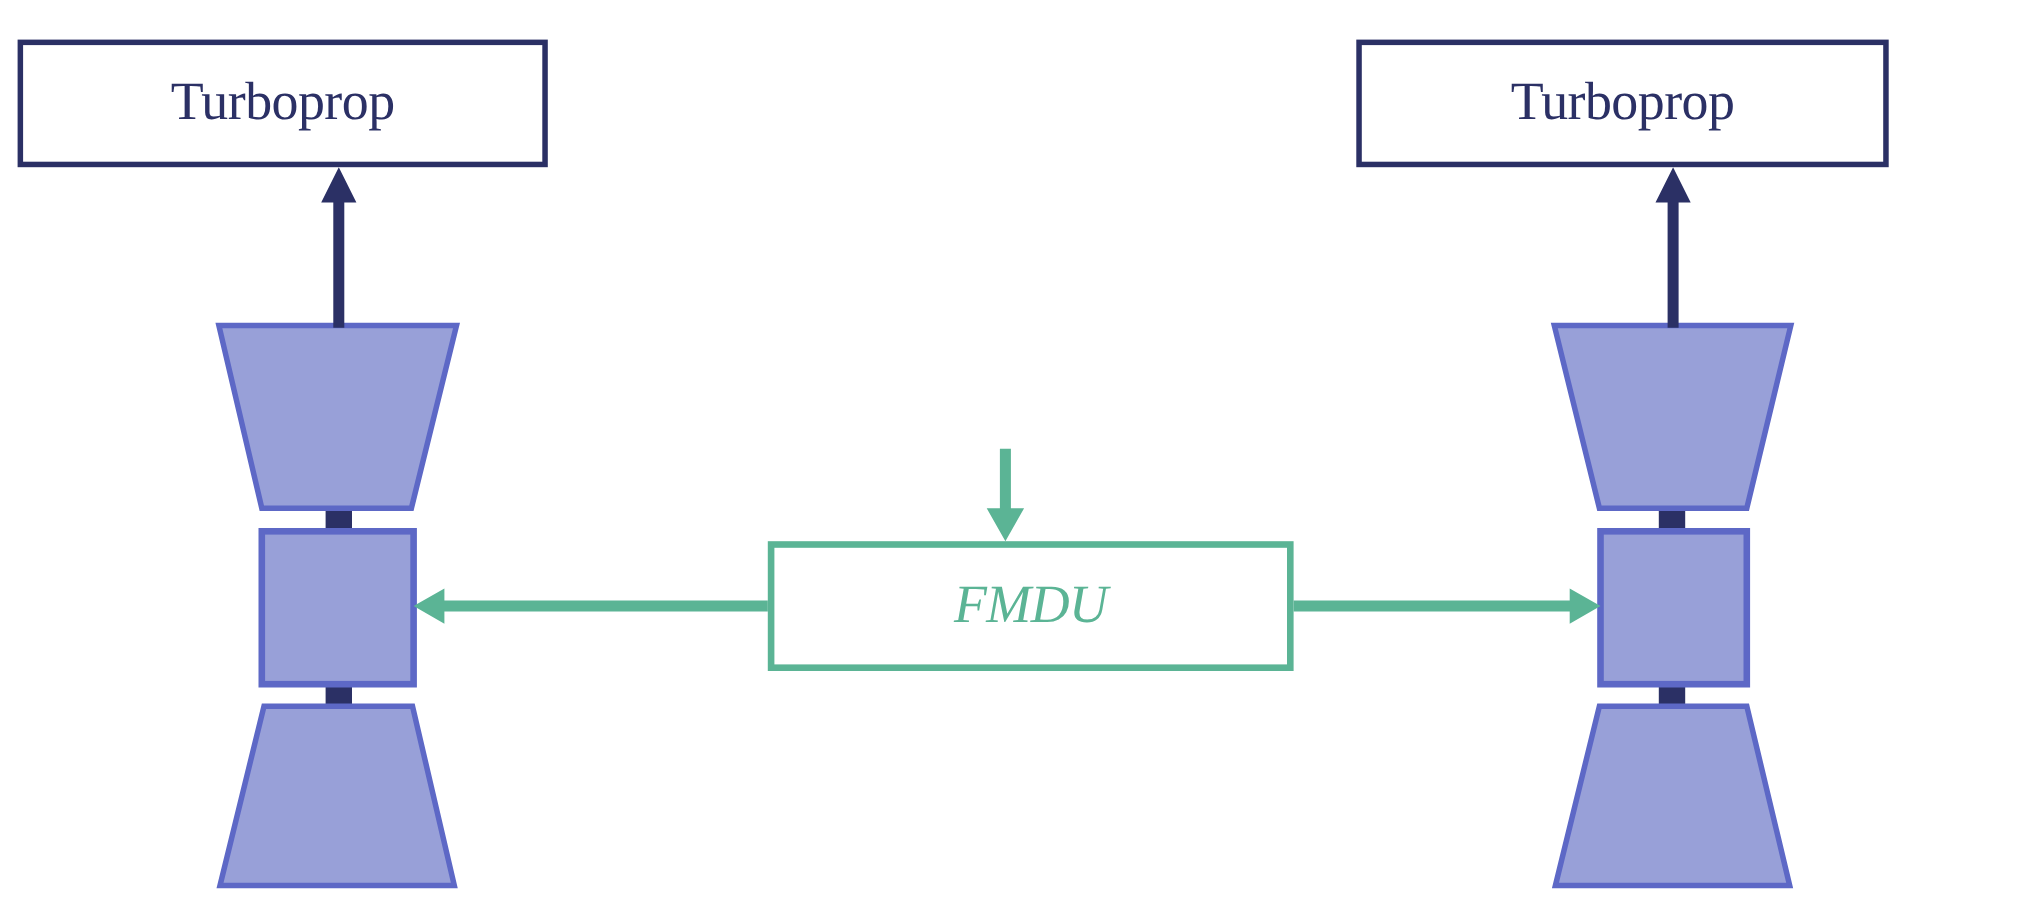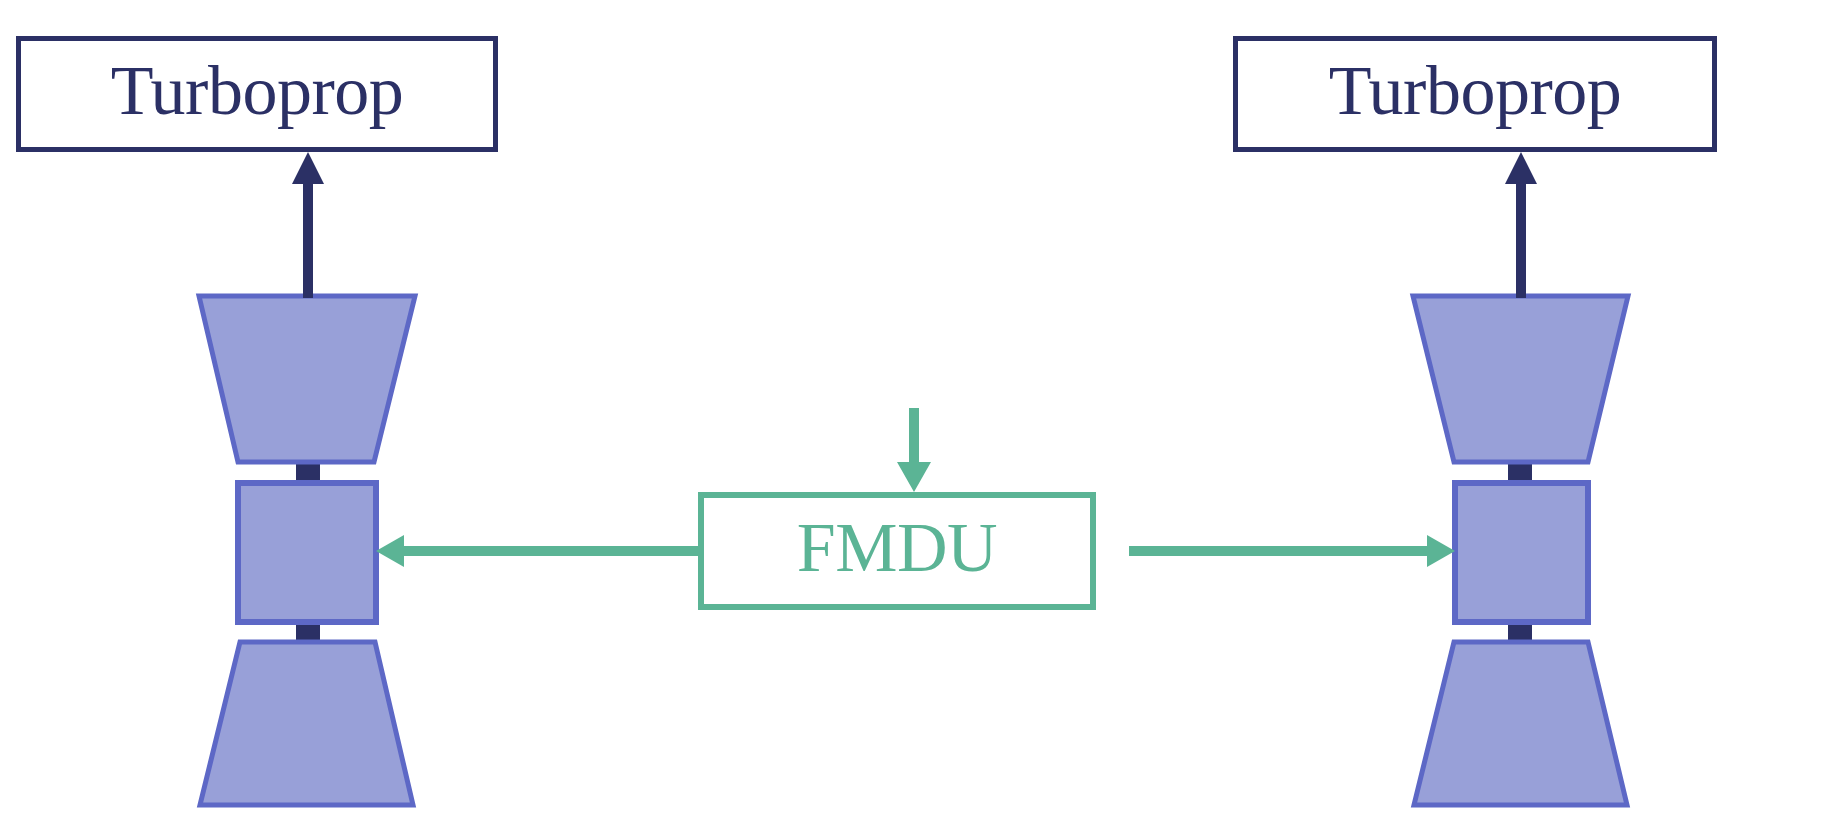--- a/index.html
+++ b/index.html
@@ -23,30 +23,30 @@
     position: absolute;
     display: flex;
     align-items: center;
     justify-content: center;
     background: #ffffff;
     box-sizing: border-box;
   }
   .node-navy { border: 5px solid var(--navy); color: var(--navy); }
   .node-green { border: 6px solid var(--green); color: var(--green); }
   .node-label {
-    font-size: 70px;
+    font-size: 49px;
     line-height: 1;
     letter-spacing: -0.5px;
     padding-bottom: 6px;
     white-space: nowrap;
   }
   .turboprop-left  { left: 16px;   top: 36px;  width: 482px; height: 116px; }
   .turboprop-right { left: 1233px; top: 36px;  width: 484px; height: 116px; }
   .saf-box  { left: 698px; top: 295px; width: 433px; height: 115px; }
-  .fmdu-box { left: 698px; top: 492px; width: 398px; height: 118px; }
+  .fmdu-box { left: 698px; top: 492px; width: 478px; height: 118px; font-style: italic; }
 
   .engine-shape  { fill: var(--engine_fill); stroke: var(--engine_border); stroke-width: 5px; }
   .engine-square { stroke-width: 6px; }
   .shaft         { fill: var(--navy); stroke: none; }
   .arrow-navy    { fill: var(--navy); stroke: none; }
   .arrow-green   { fill: var(--green); stroke: none; }
 </style>
 </head>
 <body>
 

